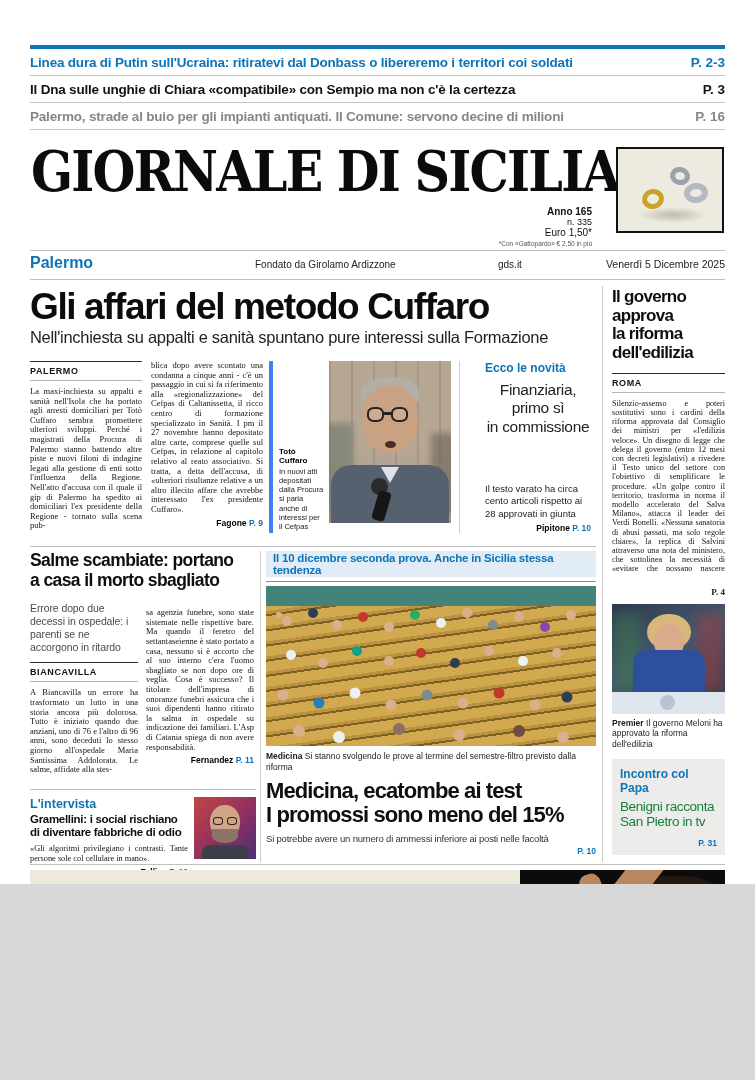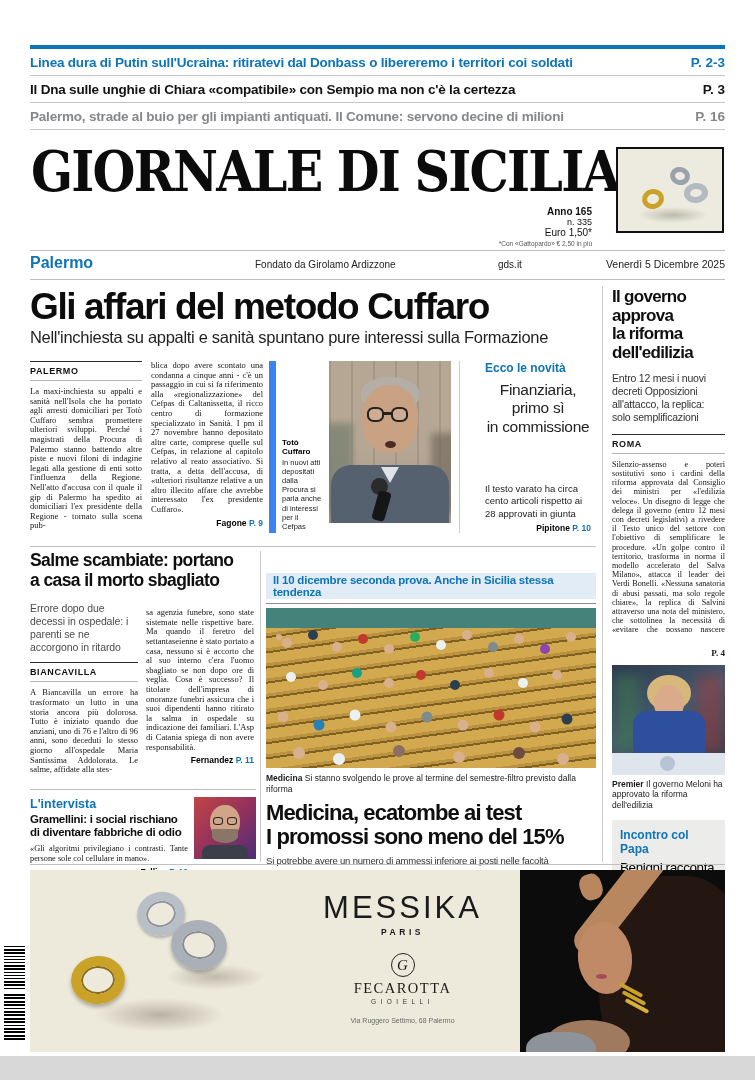--- a/index.html
+++ b/index.html
@@ -1,17 +1,17 @@
 <!DOCTYPE html>
 <html lang="it"><head>
 <meta charset="utf-8">
 <style>
   * { margin:0; padding:0; box-sizing:border-box; }
   body { background:#d8d8d8; font-family:"Liberation Sans", sans-serif; }
-  #page { position:relative; width:755px; height:1056px; margin:0 auto; background:#ffffff; overflow:hidden; }
+  #page { position:relative; width:755px; height:884px; margin:0 auto; background:#ffffff; overflow:hidden; }
 
   .rule { position:absolute; background:#bfbfbf; height:1px; }
   .vrule { position:absolute; background:#cccccc; width:1px; }
 
   
   #blue-top-rule { position:absolute; left:30px; top:45px; width:695px; height:4px; background:#0e74b8; }
   #topbar { position:absolute; left:30px; top:49px; width:695px; }
   .tb-row { display:flex; justify-content:space-between; align-items:center; padding:6px 0 5px 0; border-bottom:1px solid #c6c6c6; }
   .tb-head { font-weight:bold; font-size:13.5px; letter-spacing:-0.2px; }
   .tb-page { font-weight:bold; font-size:13.5px; margin-left:10px; white-space:nowrap; }
@@ -52,21 +52,21 @@
   .cap b { font-weight:bold; }
   .pageref { color:#0e74b8; font-weight:bold; font-size:8.5px; }
 
   
   #lead { position:absolute; left:30px; top:286px; width:566px; }
   #lead-h1 { font-size:37px; line-height:42px; letter-spacing:-1.4px; font-weight:bold; color:#0c0c0c; }
   #lead-sub { font-size:16.5px; letter-spacing:-0.3px; color:#1f1f1f; }
   #lead-cols { display:flex; margin-top:14px; height:172px; overflow:hidden; }
   .lcol1 { width:112px; margin-right:9px; }
   .lcol2 { width:112px; margin-right:6px; }
-  .lcap  { width:60px; border-left:7px solid #3b82f6; padding:0 5px 2px 6px; display:flex; flex-direction:column; justify-content:flex-end; }
+  .lcap  { width:60px; border-left:4px solid #3b82f6; padding:0 5px 2px 6px; display:flex; flex-direction:column; justify-content:flex-end; }
   .lcap .t { font-size:8px; font-weight:bold; margin-bottom:2px; }
   .lcap .c { font-size:7.5px; line-height:1.22; color:#222; }
   .lphoto { width:122px; }
   .lecco { width:132px; border-left:1px solid #ccc; margin-left:8px; padding-left:25px; display:flex; flex-direction:column; }
   .lcol1 .body-txt { margin-top:6px; }
   #ecco-kicker { font-size:12px; font-weight:bold; color:#0e74b8; }
   #ecco-head { font-size:15.5px; line-height:1.18; color:#222; margin-top:6px; letter-spacing:-0.3px;text-align:center; }
   #ecco-body { font-size:9.5px; line-height:1.3; color:#222; margin-top:auto; }
 
   
@@ -104,21 +104,21 @@
   #int-byline { width:158px; }
   #ph-gram { position:absolute; right:0; top:0; width:62px; height:62px; background:linear-gradient(135deg,#c24545,#8e3060 55%,#4a2f7a); }
   #ph-gram .head { position:absolute; left:16px; top:8px; width:30px; height:34px; background:#d2a488; border-radius:48%; }
   #ph-gram .gl { position:absolute; left:19px; top:20px; width:10px; height:8px; border:1.5px solid #222; border-radius:40%; }
   #ph-gram .gl.r { left:33px; }
   #ph-gram .beard { position:absolute; left:18px; top:32px; width:26px; height:14px; background:#8a7666; border-radius:0 0 50% 50%; }
   #ph-gram .sh { position:absolute; left:8px; bottom:0; width:46px; height:14px; background:#3a3f4a; border-radius:8px 8px 0 0; }
 
   
   #vr-mid { left:260px; top:551px; height:311px; }
-  #medicina { position:absolute; left:266px; top:573px; width:330px; }
+  #medicina { position:absolute; left:266px; top:551px; width:330px; }
   #med-bar { background:#e2ecf6; height:26px; display:flex; align-items:center; padding:0 7px; }
   #med-bar span { font-size:11.5px; font-weight:bold; color:#0e74b8; letter-spacing:-0.2px; }
   #med-rule { height:1px; background:#8b8b8b; margin-top:4px; }
   #ph-aula { width:330px; height:160px; margin-top:4px;
      background:linear-gradient(#45837a 0 20px, transparent 20px),
        repeating-linear-gradient(172deg, #d2a94e 0 10px, #bb923f 10px 13px, #7e6024 13px 15px);
   }
   #ph-aula .crowd { position:absolute; left:10px; top:26px; width:6px; height:6px; border-radius:50%; background:#d8b08c;
      box-shadow: 8px 6px 0 2px #d8b08c, 34px -2px 0 2px #2c3e50, 58px 10px 0 2px #d8b08c, 84px 2px 0 2px #c0392b,
        110px 12px 0 2px #d8b08c, 136px 0 0 2px #27ae60, 162px 8px 0 2px #ecf0f1, 188px -2px 0 2px #d8b08c,
@@ -146,21 +146,21 @@
   #ph-meloni .fl { position:absolute; left:2px; top:10px; width:26px; height:78px; background:#3e7d4e; filter:blur(6px); opacity:.5; }
   #ph-meloni .fr { position:absolute; right:2px; top:10px; width:26px; height:78px; background:#a33c3c; filter:blur(6px); opacity:.5; }
   #ph-meloni .hair { position:absolute; left:35px; top:10px; width:44px; height:36px; background:#d8b77a; border-radius:50%; }
   #ph-meloni .face { position:absolute; left:42px; top:20px; width:30px; height:36px; background:#d9ab8b; border-radius:50%; }
   #ph-meloni .blazer { position:absolute; left:21px; bottom:22px; width:72px; height:42px; background:#2e4f9e; border-radius:14px 14px 0 0; }
   #ph-meloni .podium { position:absolute; left:0; bottom:0; width:100%; height:22px; background:#dfe5ec; }
   #ph-meloni .emblem { position:absolute; left:48px; bottom:4px; width:15px; height:15px; border-radius:50%; background:#b8c4d6; }
   #gov-cap { margin-top:4px; }
   #papa-box { background:#ececea; margin-top:9px; padding:8px 8px 7px 8px; }
   #papa-kicker { font-size:12px; font-weight:bold; color:#0e74b8; }
-  #papa-head { font-size:13.5px; line-height:1.16; letter-spacing:-0.4px; font-weight:normal; color:#000000; margin-top:4px; }
+  #papa-head { font-size:13.5px; line-height:1.16; letter-spacing:-0.4px; font-weight:normal; color:#15803d; margin-top:4px; }
   #papa-page { text-align:right; margin-top:8px; }
 
   
   #rule-ad { left:30px; top:864px; width:695px; }
   #ad { position:absolute; left:30px; top:870px; width:695px; height:182px; background:#eeeadb; }
   #ad-rings { position:absolute; left:15px; top:10px; width:250px; height:160px; }
   .ring { position:absolute; border-radius:50%; }
   #ring-s1 { left:92px; top:12px; width:48px; height:44px; border:9px solid #b9bfc7; transform:rotate(-14deg); box-shadow:inset 0 0 0 2px #8e959e, 0 2px 3px rgba(0,0,0,.25); }
   #ring-s2 { left:126px; top:40px; width:56px; height:50px; border:11px solid #aab0b8; transform:rotate(8deg); box-shadow:inset 0 0 0 2px #868d96, 0 3px 4px rgba(0,0,0,.25); }
   #ring-g  { left:26px; top:76px; width:54px; height:48px; border:10px solid #c9a227; transform:rotate(-6deg); box-shadow:inset 0 0 0 2px #8a6d1a, 0 3px 4px rgba(0,0,0,.3); }
@@ -344,21 +344,20 @@
     <div id="med-deck">Si potrebbe avere un numero di ammessi inferiore ai posti nelle facoltà</div>
     <div id="med-page" class="pageref">P. 10</div>
   </div>
 
   <div class="vrule" id="vr-right"></div>
   <div id="rightcol">
     <div id="gov-h2" class="hl hl-pre">Il governo
 approva
 la riforma
 dell'edilizia</div>
-    <div id="gov-deck">Entro 12 mesi i nuovi decreti Opposizioni all'attacco, la replica: solo semplificazioni</div>
     <div class="kicker">ROMA</div>
     <div id="gov-body" class="body-txt">Silenzio-assenso e poteri sostitutivi sono i cardini della riforma approvata dal Consiglio dei ministri per «l'edilizia veloce». Un disegno di legge che delega il governo (entro 12 mesi con decreti legislativi) a rivedere il Testo unico del settore con l'obiettivo di semplificare le procedure. «Un golpe contro il territorio, trasforma in norma il modello accelerato del Salva Milano», attacca il leader dei Verdi Bonelli. «Nessuna sanatoria di abusi passati, ma solo regole chiare», la replica di Salvini attraverso una nota del ministero, che sottolinea la necessità di «evitare che possano nascere contenziosi sulle ambiguità delle norme».</div>
     <div id="gov-page">P. 4</div>
     <div id="ph-meloni" class="photo">
       <div class="fl"></div>
       <div class="fr"></div>
       <div class="hair"></div>
       <div class="face"></div>
       <div class="blazer"></div>
       <div class="podium"></div>

